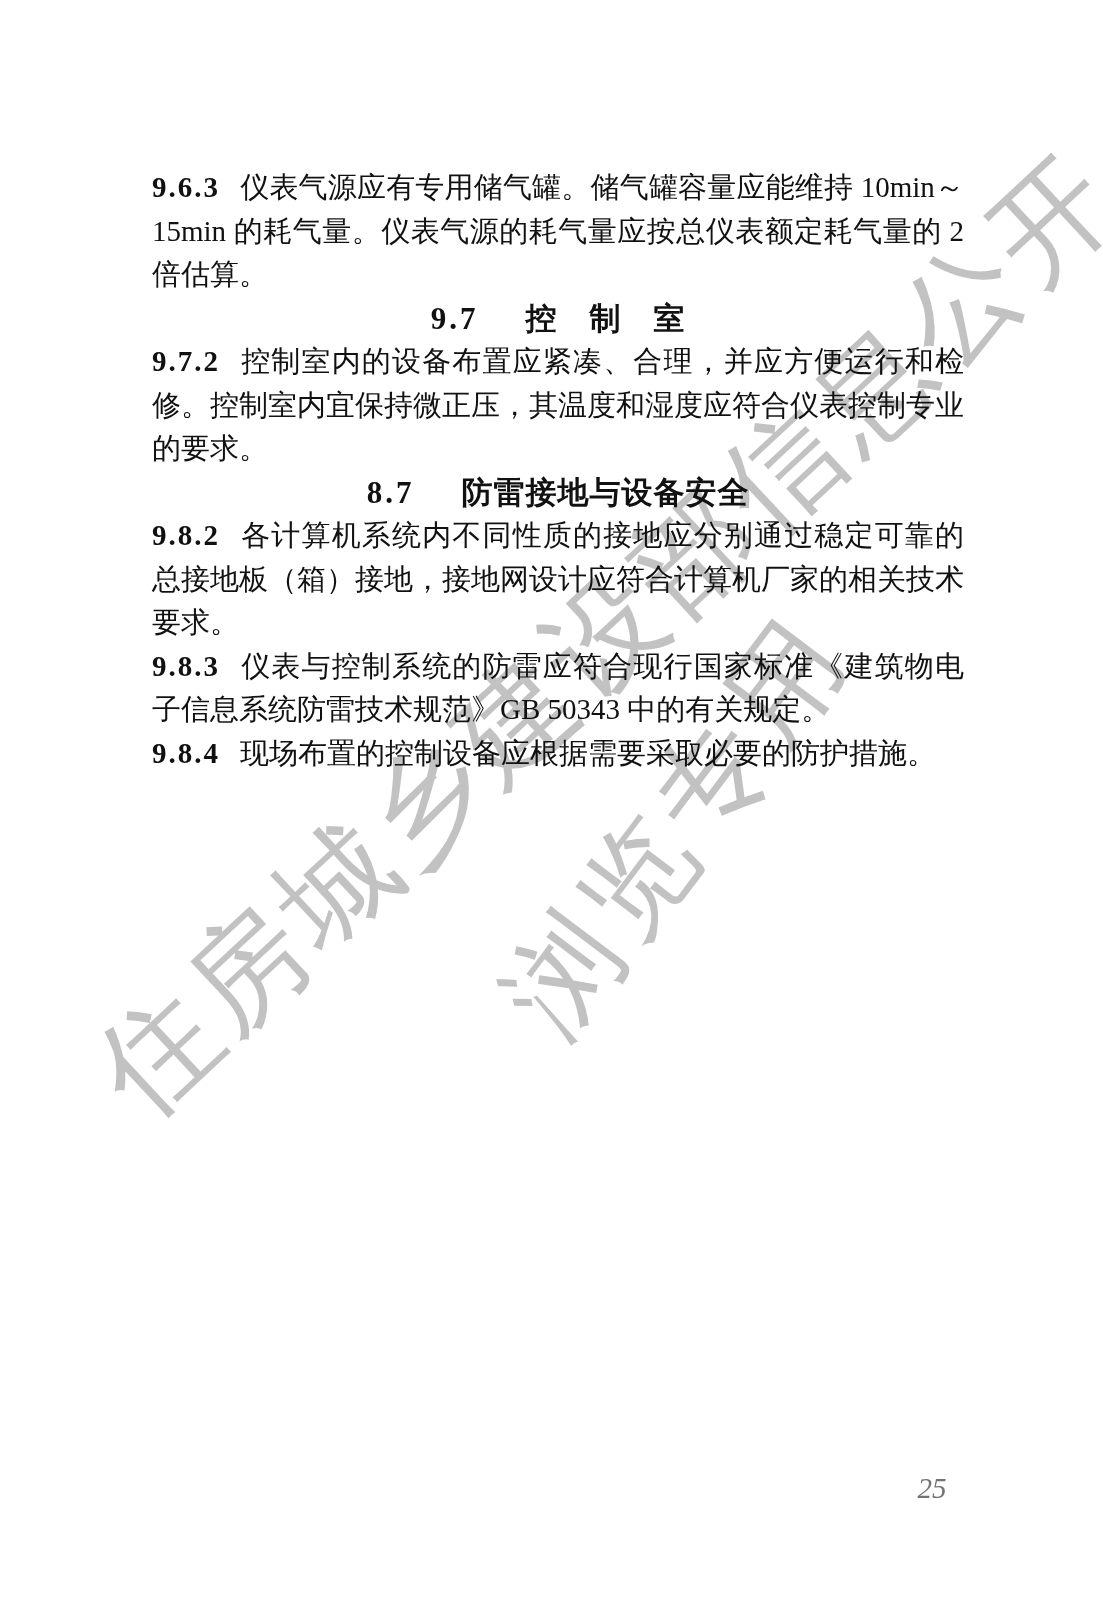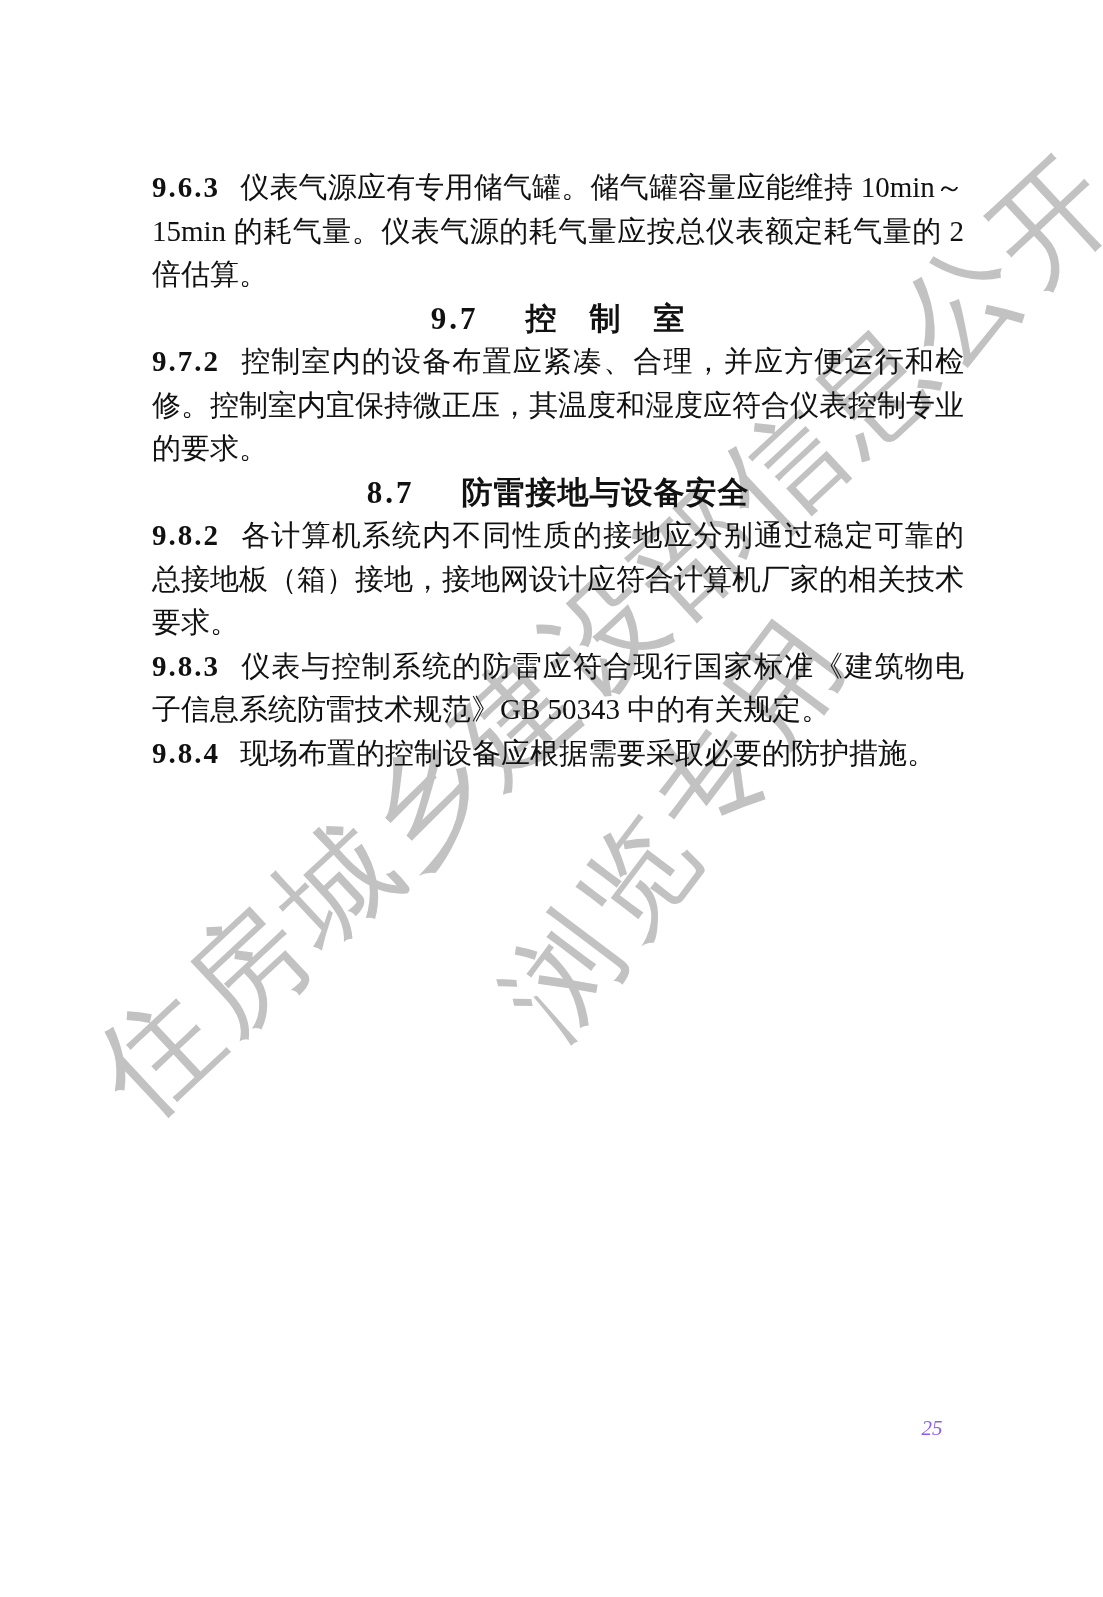--- a/index.html
+++ b/index.html
@@ -70,27 +70,27 @@
     letter-spacing: 1px;
   }
   .sec-heading .snum {
     margin-right: 47px;
     letter-spacing: 3px;
   }
   
   .page-number {
     position: absolute;
     left: 872px;
-    top: 1416px;
+    top: 1472px;
     width: 120px;
     z-index: 2;
     text-align: center;
-    font-size: 21px;
+    font-size: 29px;
     font-style: italic;
-    color: #8b5cf6;
+    color: #737373;
   }
 </style>
 </head>
 <body>
 
 <div class="page">
 
   <div class="watermark main">住房城乡建设部信息公开</div>
   <div class="watermark sub">浏览专用</div>
 

